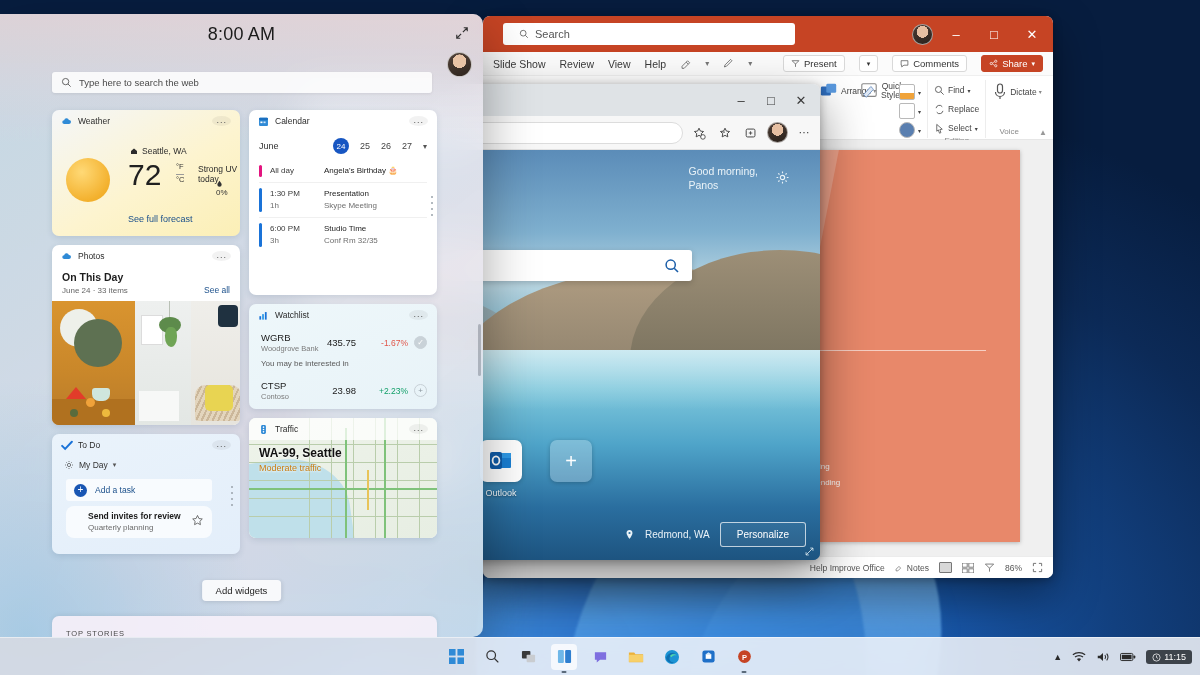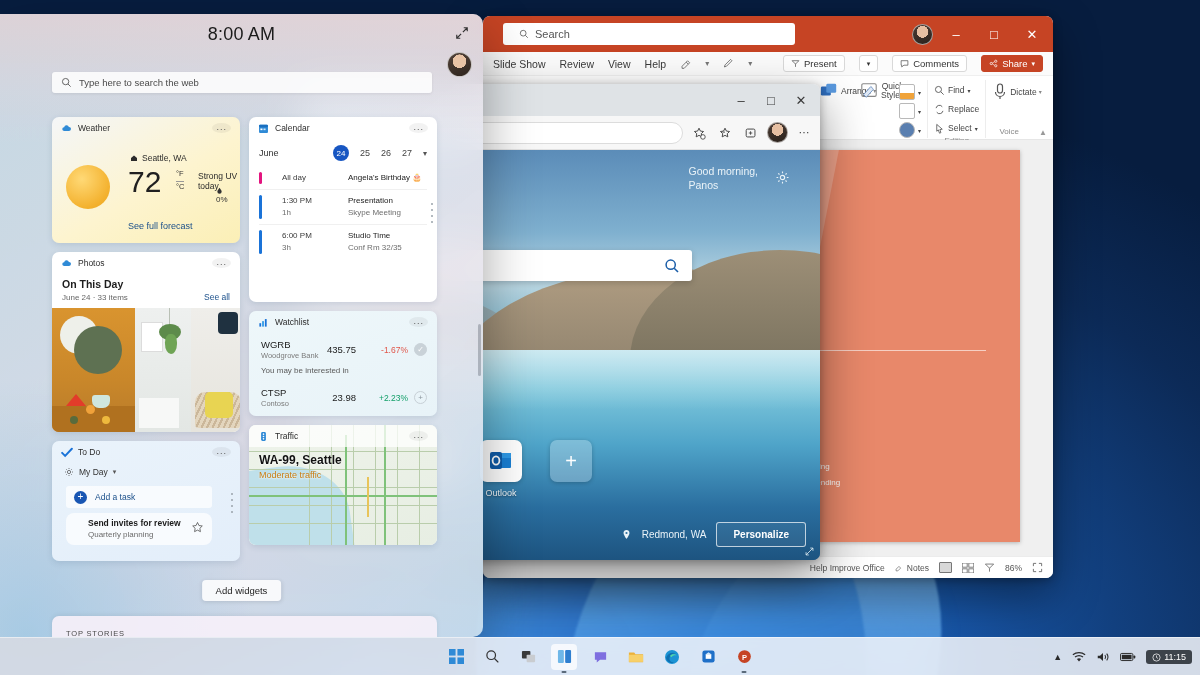--- a/index.html
+++ b/index.html
@@ -175,21 +175,21 @@
   }
   .etile .lbl { font-size: 9px; color:#f0f6fa; text-shadow: 0 1px 2px rgba(0,0,0,.4); white-space:nowrap; }
   .etile.add .sq { background: rgba(255,255,255,.26); color:#fff; font-size:20px; font-weight:300; }
   #edge-footer {
     position:absolute; left:0; right:0; bottom: 12px; height: 28px;
     display:flex; align-items:center; color:#e9f2f8; font-size:10px; padding: 0 14px; gap: 10px;
   }
   #edge-footer .spacer { flex:1; }
   #personalize-btn {
     border:1px solid rgba(255,255,255,.7); border-radius:3px; padding: 6px 16px;
-    font-size:10px; color:#fff; font-weight:bold; background: rgba(255,255,255,.06);
+    font-size:10px; color:#fff; font-weight:normal; background: rgba(255,255,255,.06);
   }
   #edge-resize { position:absolute; right:5px; bottom:3px; color:#dceaf2; font-size:10px; }
 
   
   #widgets {
     position:absolute; left: 0px; top: 14px; width: 483px; height: 623px;
     border-radius: 0 10px 10px 0; overflow:hidden;
     background:
       linear-gradient(140deg, rgba(212,230,240,.93) 0%, rgba(223,232,241,.93) 38%, rgba(233,229,236,.92) 62%, rgba(206,226,240,.93) 100%);
     box-shadow: 0 22px 54px rgba(0,0,0,.36);
@@ -211,21 +211,21 @@
   #wg-search {
     position:absolute; left: 52px; top: 58px; width: 380px; height: 21px;
     background: rgba(255,255,255,.85); border-radius: 3px;
     display:flex; align-items:center; gap:7px; padding: 0 9px;
     font-size: 9.5px; color:#4a4a4a; box-shadow: 0 1px 3px rgba(0,0,0,.08);
   }
   #wg-grid {
     position:absolute; left: 52px; top: 96px; width: 385px;
     display:flex; gap: 9px;
   }
-  .wg-col { display:flex; flex-direction:column; gap: 9px; width: 188px; margin-top: 7px; }
+  .wg-col { display:flex; flex-direction:column; gap: 9px; width: 188px; }
   .card {
     border-radius: 7px; background:#fff; overflow:hidden; position:relative;
     box-shadow: 0 2px 6px rgba(30,60,90,.13);
   }
   .card-head {
     height: 22px; display:flex; align-items:center; gap:6px; padding: 0 9px;
     font-size: 8.5px; color:#2c2c2c;
   }
   .card-head .dots { margin-left:auto; color:#555; letter-spacing:1px; font-size:9px;
      background: rgba(0,0,0,.05); border-radius:50%; padding: 1px 4px 3px; line-height:6px; }
@@ -287,21 +287,21 @@
   .vdots { position:absolute; right: 8px; display:flex; flex-direction:column; gap:4px; }
   .vdots i { width:2px; height:2px; background:#9aa3ab; border-radius:50%; display:block; }
 
   
   #card-cal { height: 185px; }
   #cal-row { position:absolute; left: 10px; right: 10px; top: 28px; display:flex; align-items:center; font-size:9px; color:#333; }
   #cal-row .month { flex: 0 0 auto; }
   #cal-days { margin-left: auto; display:flex; align-items:center; gap: 11px; font-size: 9px; color:#444; }
   #cal-days .d.sel { background:#1756c2; color:#fff; width:16px; height:16px; border-radius:50%; display:flex; align-items:center; justify-content:center; font-size:8px; }
   #cal-list { position:absolute; left: 10px; right: 10px; top: 50px; }
-  .ev { display:flex; gap: 20px; padding: 5px 0 5px 0; border-bottom: 1px solid #f0f0f0; position:relative; }
+  .ev { display:flex; gap: 8px; padding: 5px 0 5px 0; border-bottom: 1px solid #f0f0f0; position:relative; }
   .ev:last-child { border-bottom: none; }
   .ev .bar { width: 3px; border-radius: 2px; flex: 0 0 3px; }
   .ev .bar.pink { background:#e3147f; }
   .ev .bar.blue { background:#1a73d8; }
   .ev .time { flex: 0 0 46px; font-size: 8px; color:#3a3a3a; line-height:1.5; }
   .ev .time .sub { color:#6e6e6e; }
   .ev .body { font-size: 8px; color:#222; line-height:1.5; }
   .ev .body .sub { color:#6e6e6e; }
 
   

